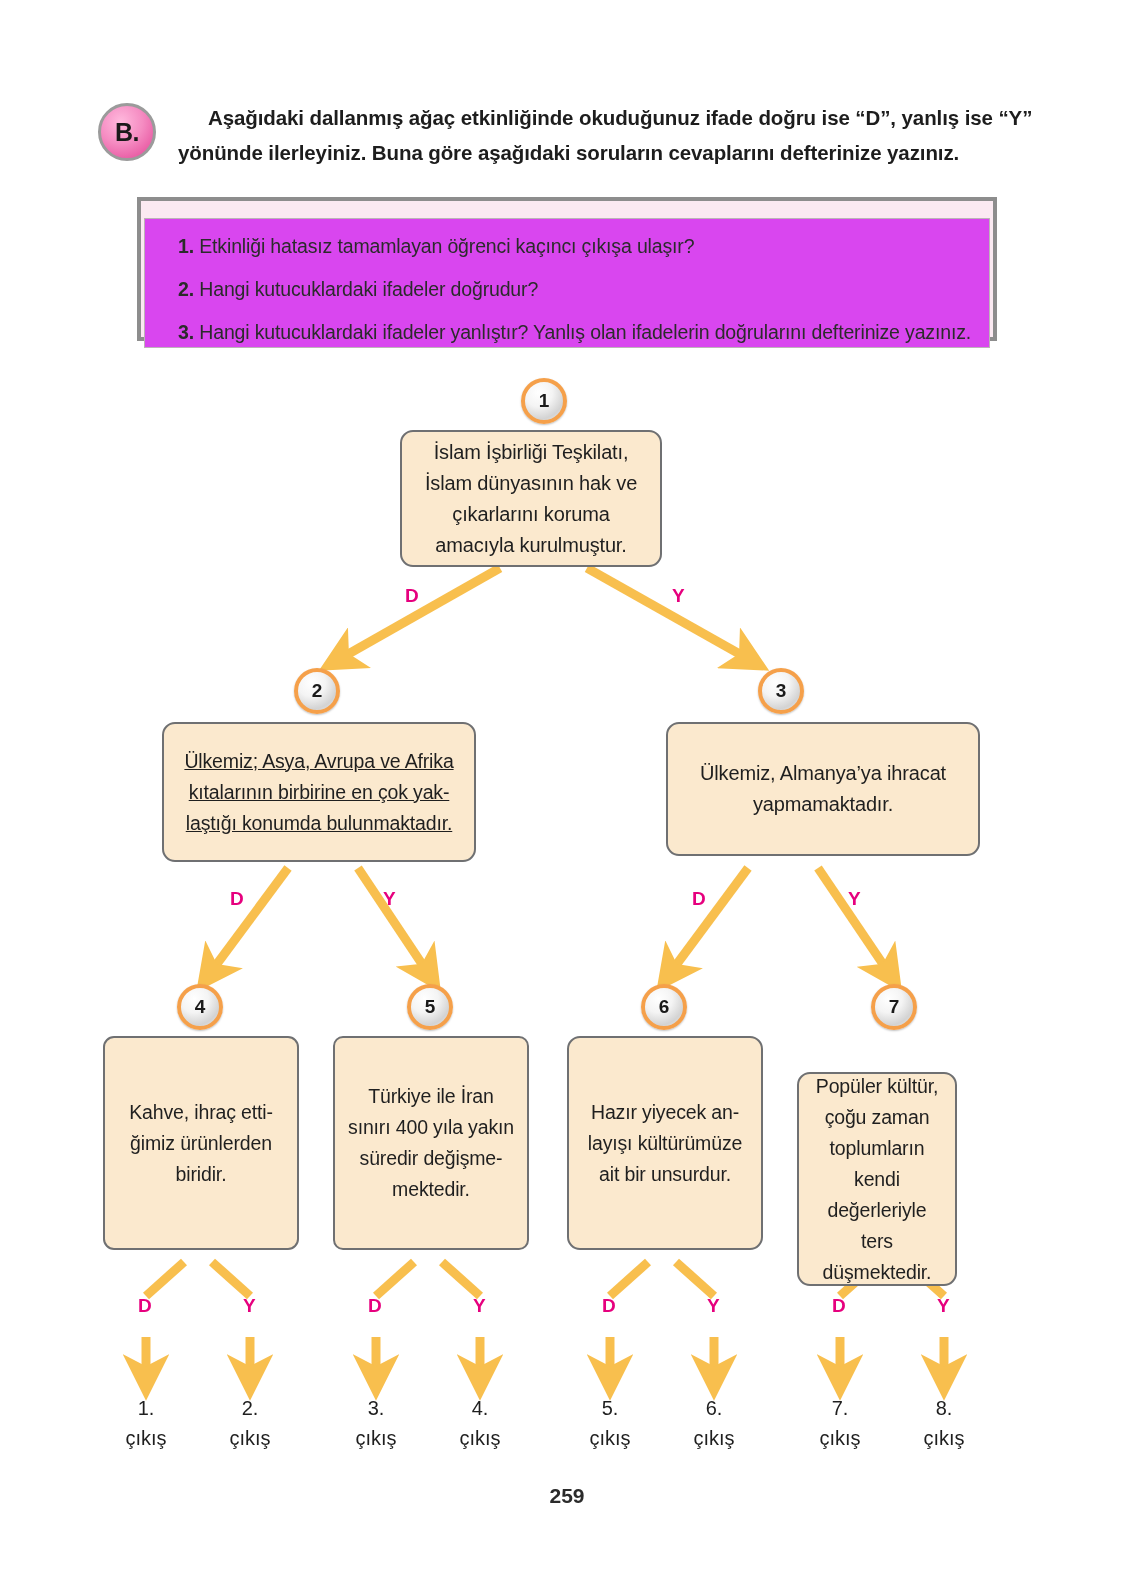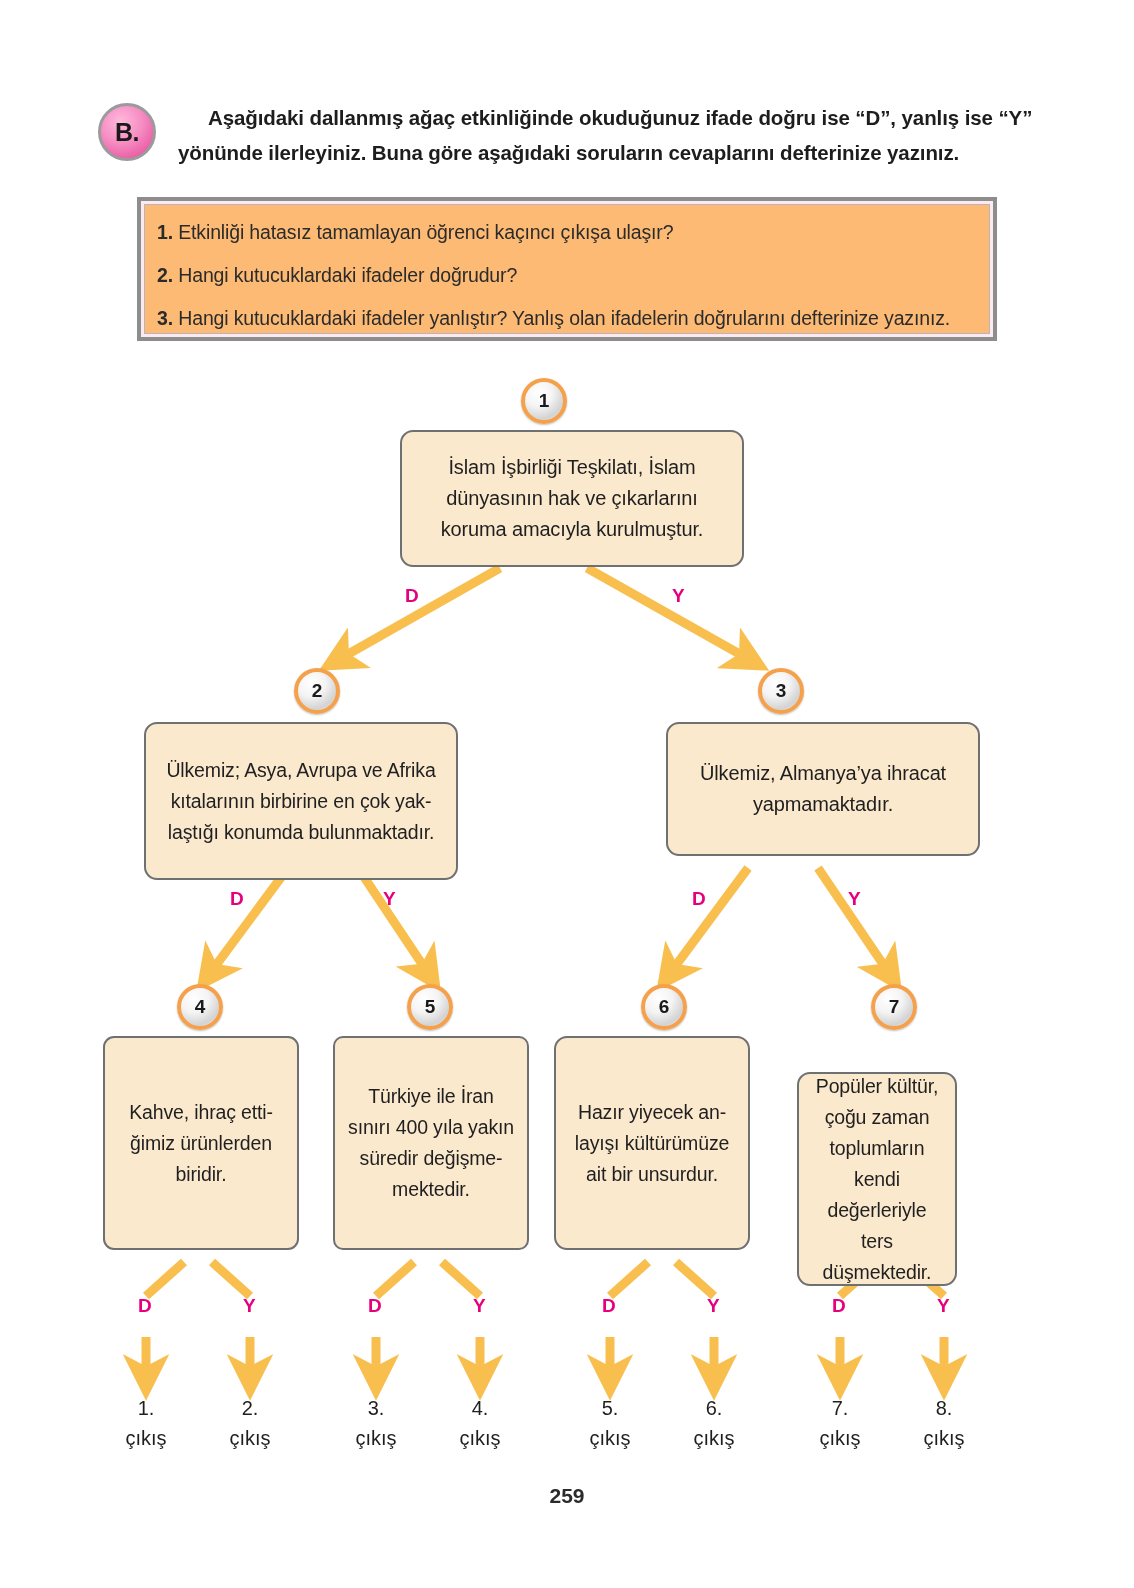--- a/index.html
+++ b/index.html
@@ -61,22 +61,23 @@
     box-sizing: border-box;
     background: #fbeaf2;
     border: 4px solid #8d8d8d;
     padding: 3px;
   }
   #questions-inner {
     width: 100%;
     height: 100%;
     box-sizing: border-box;
     border: 1px solid #bdb3b8;
-    background: #fdba74;
-    padding: 16px 24px 0 12px;
+    background: #d946ef;
+    padding: 16px 24px 0 33px;
+    margin-top: 14px;
   }
   .question-row {
     font-size: 19.5px;
     line-height: 22px;
     color: #2b2b2b;
     margin-bottom: 21px;
     white-space: nowrap;
     letter-spacing: -0.15px;
   }
   .question-row .qnum { font-weight: bold; }
@@ -223,44 +224,44 @@
     <line x1="376" y1="1337" x2="376" y2="1381"></line>
     <line x1="480" y1="1337" x2="480" y2="1381"></line>
     <line x1="610" y1="1337" x2="610" y2="1381"></line>
     <line x1="714" y1="1337" x2="714" y2="1381"></line>
     <line x1="840" y1="1337" x2="840" y2="1381"></line>
     <line x1="944" y1="1337" x2="944" y2="1381"></line>
   </g>
 </svg>
 
 <div class="node-circle" style="left:521px; top:378px;">1</div>
-<div class="stmt-box" style="left:400px; top:430px; width:344px; height:137px;">İslam İşbirliği Teşkilatı, İslam dünyasının hak ve çıkarlarını koruma amacıyla kurulmuştur.</div>
+<div class="stmt-box" style="left:400px; top:430px; width:262px; height:137px;">İslam İşbirliği Teşkilatı, İslam dünyasının hak ve çıkarlarını koruma amacıyla kurulmuştur.</div>
 
 <div class="edge-label" style="left:405px; top:585px;">D</div>
 <div class="edge-label" style="left:672px; top:585px;">Y</div>
 
 <div class="node-circle" style="left:294px; top:668px;">2</div>
-<div class="stmt-box small" style="left:144px; top:722px; width:314px; height:158px;">Ülkemiz; Asya, Avrupa ve Afrika kıtalarının birbirine en çok yak-laştığı konumda bulunmaktadır.</div>
+<div class="stmt-box small" style="left:162px; top:722px; width:314px; height:140px;text-decoration:underline;">Ülkemiz; Asya, Avrupa ve Afrika kıtalarının birbirine en çok yak-laştığı konumda bulunmaktadır.</div>
 
 <div class="node-circle" style="left:758px; top:668px;">3</div>
 <div class="stmt-box" style="left:622px; top:722px; width:314px; height:134px;margin-left:44px;">Ülkemiz, Almanya’ya ihracat yapmamaktadır.</div>
 
 <div class="edge-label" style="left:230px; top:888px;">D</div>
 <div class="edge-label" style="left:383px; top:888px;">Y</div>
 <div class="edge-label" style="left:692px; top:888px;">D</div>
 <div class="edge-label" style="left:848px; top:888px;">Y</div>
 
 <div class="node-circle" style="left:177px; top:984px;">4</div>
 <div class="stmt-box small" style="left:103px; top:1036px; width:196px; height:214px;border-radius:11px;">Kahve, ihraç etti-ğimiz ürünlerden biridir.</div>
 
 <div class="node-circle" style="left:407px; top:984px;">5</div>
 <div class="stmt-box small" style="left:333px; top:1036px; width:196px; height:214px;border-radius:10px;">Türkiye ile İran sınırı 400 yıla yakın süredir değişme-mektedir.</div>
 
 <div class="node-circle" style="left:641px; top:984px;">6</div>
-<div class="stmt-box small" style="left:554px; top:1036px; width:196px; height:214px;">Hazır yiyecek an-layışı kültürümüze ait bir unsurdur.</div>
+<div class="stmt-box small" style="left:567px; top:1036px; width:196px; height:214px;">Hazır yiyecek an-layışı kültürümüze ait bir unsurdur.</div>
 
 <div class="node-circle" style="left:871px; top:984px;">7</div>
 <div class="stmt-box small" style="left:797px; top:1036px; width:160px; height:214px;margin-top:36px;">Popüler kültür, çoğu zaman toplumların kendi değerleriyle ters düşmektedir.</div>
 
 <div class="edge-label" style="left:138px; top:1295px;">D</div>
 <div class="edge-label" style="left:243px; top:1295px;">Y</div>
 <div class="edge-label" style="left:368px; top:1295px;">D</div>
 <div class="edge-label" style="left:473px; top:1295px;">Y</div>
 <div class="edge-label" style="left:602px; top:1295px;">D</div>
 <div class="edge-label" style="left:707px; top:1295px;">Y</div>

